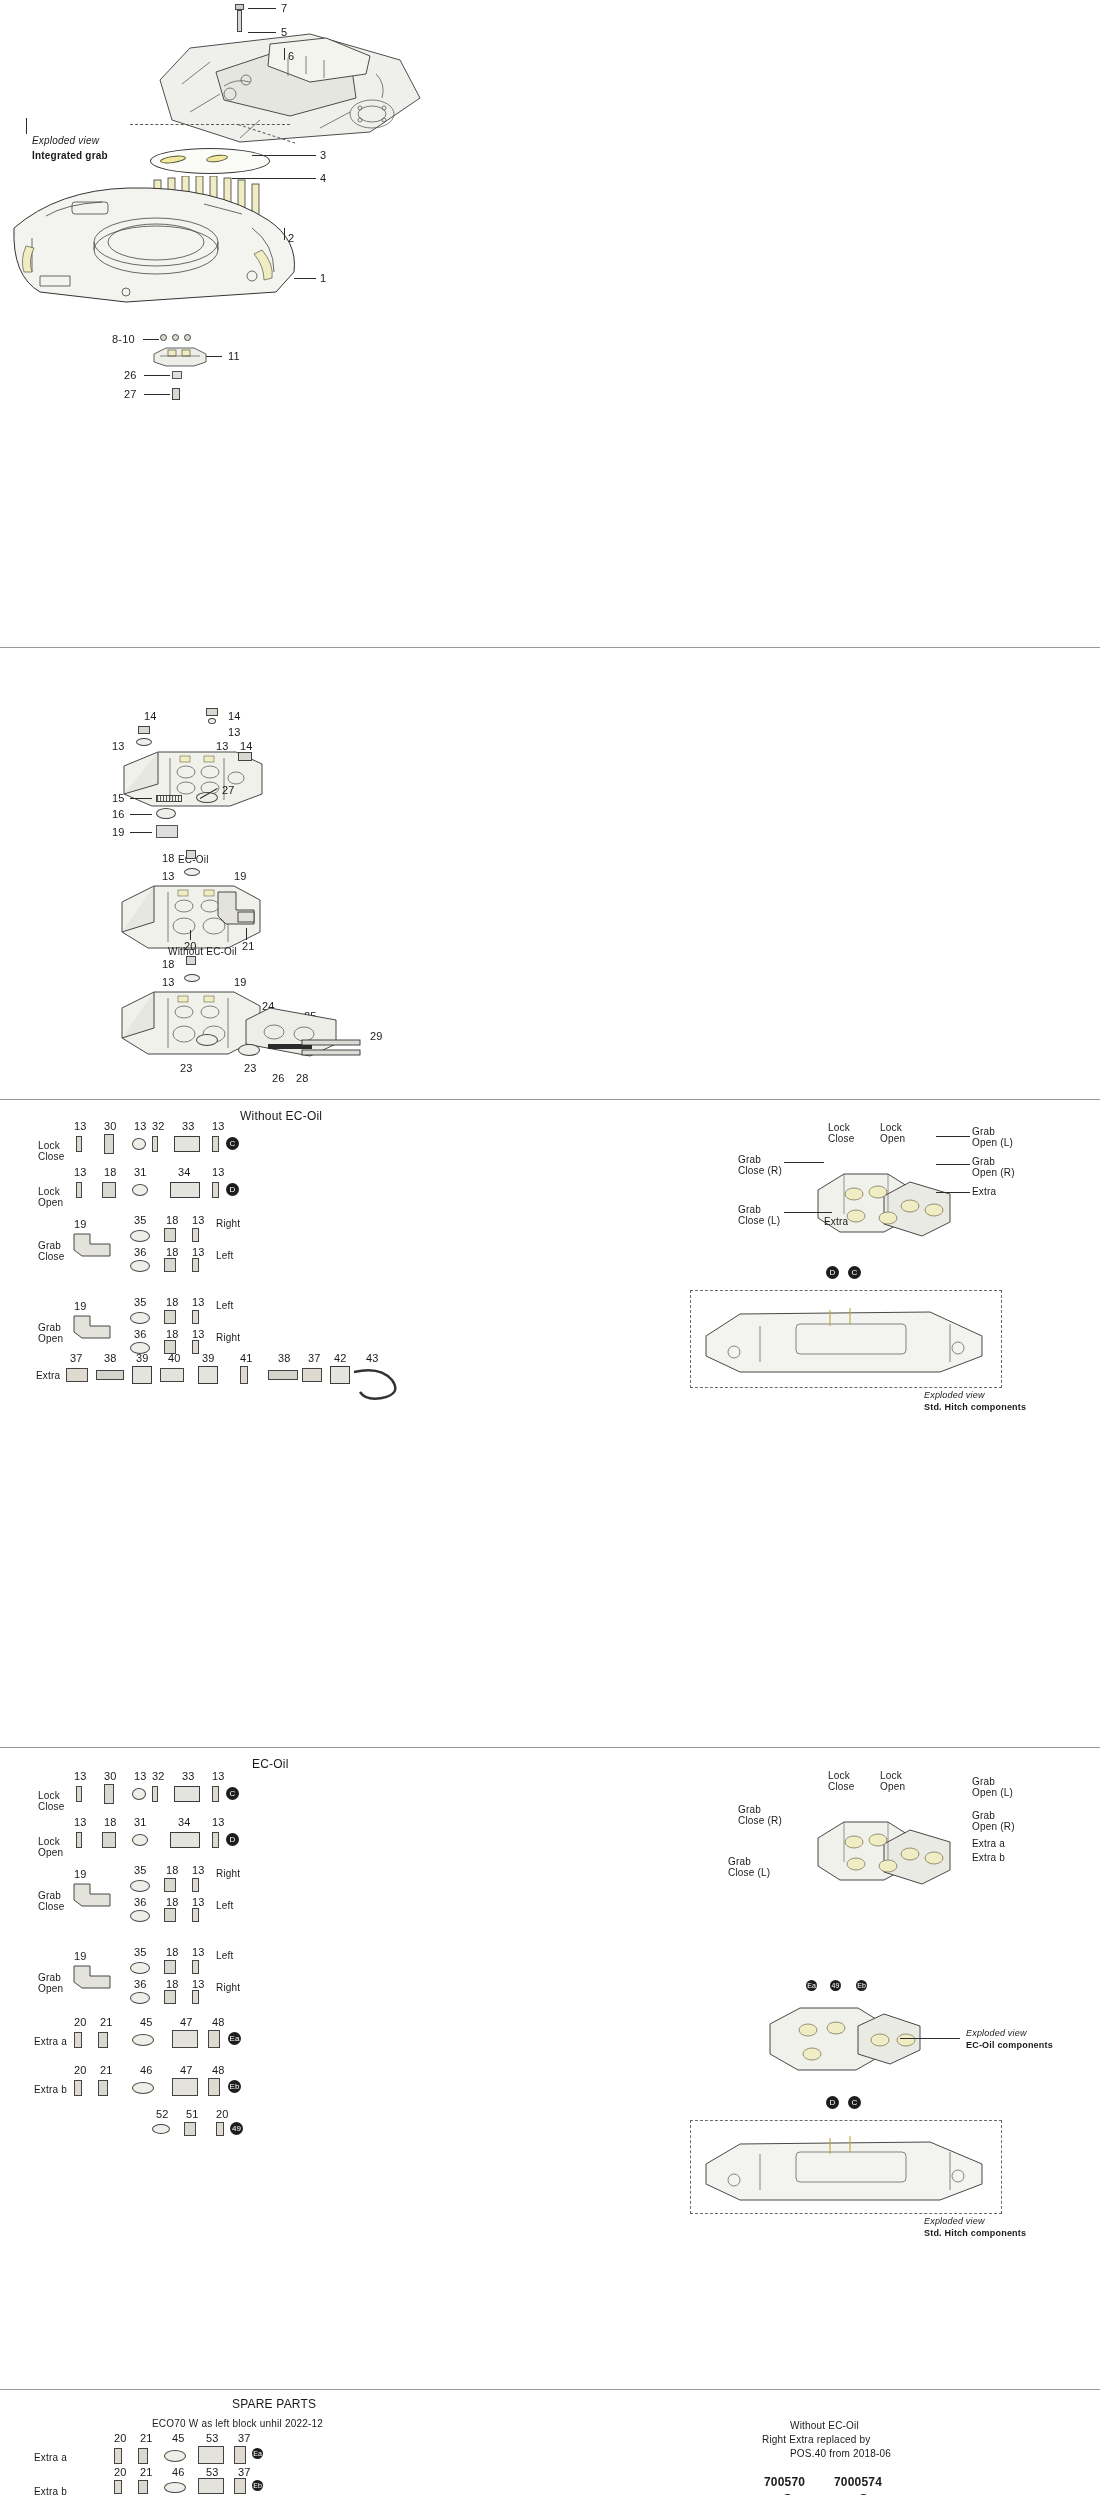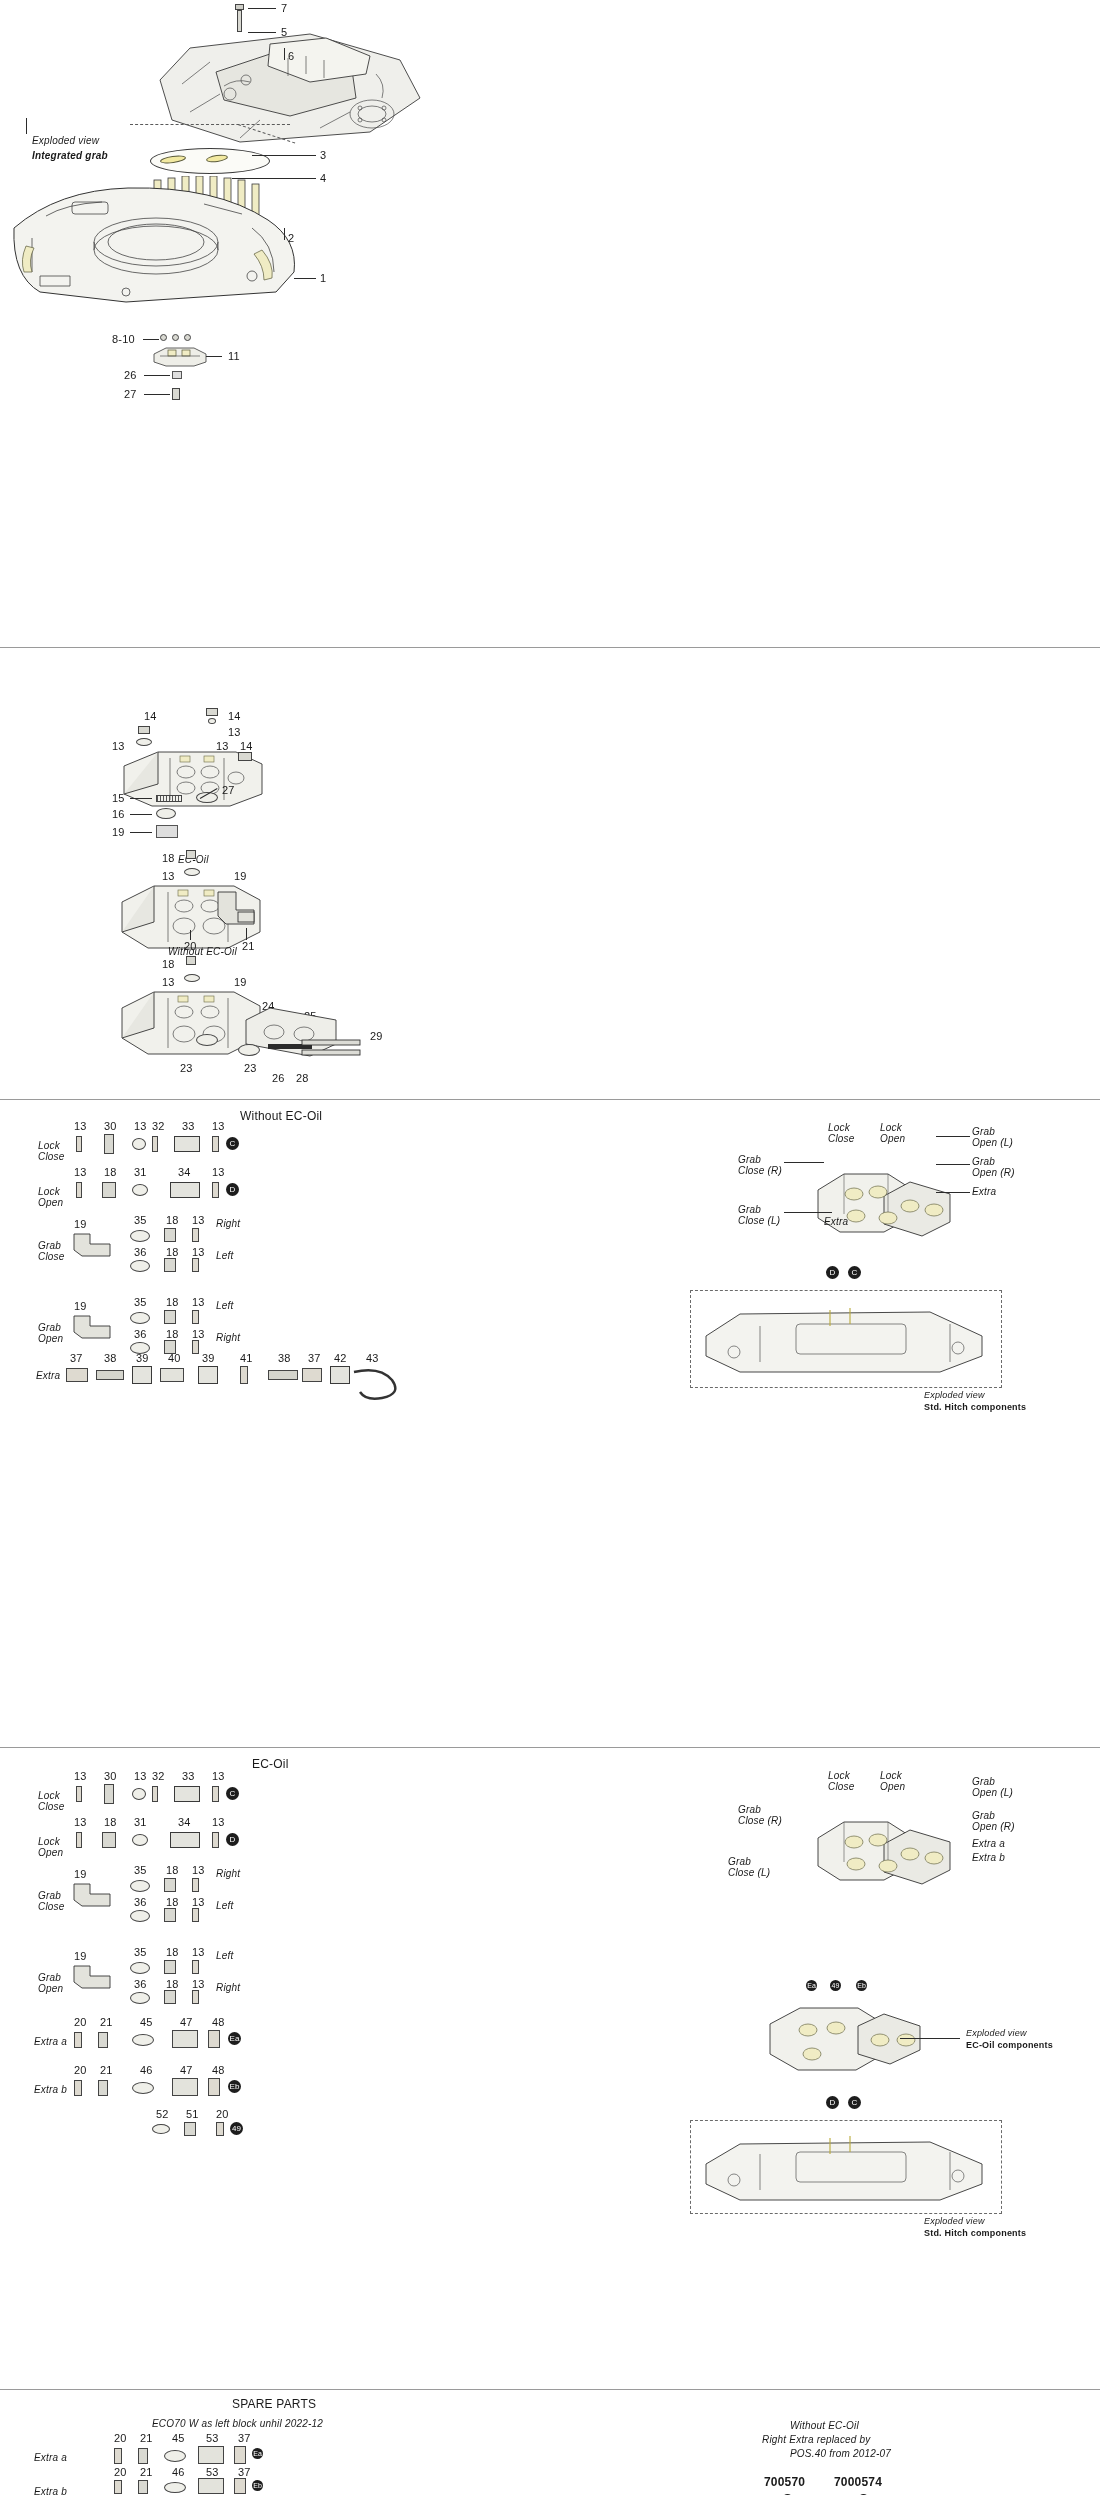--- a/index.html
+++ b/index.html
@@ -1,20 +1,20 @@
 <!DOCTYPE html>
 <html><head>
 <meta charset="utf-8">
 <style>
   html,body{margin:0;padding:0;background:#ffffff;}
   body{width:1100px;height:2495px;position:relative;font-family:"Liberation Sans",sans-serif;color:#1a1a1a;}
   .sheet{position:relative;width:1100px;height:2495px;overflow:hidden;}
   .panel{position:absolute;left:0;width:1100px;border-bottom:1px solid #9a9a9a;box-sizing:border-box;}
   .lbl{position:absolute;font-size:11px;line-height:12px;white-space:pre;letter-spacing:.2px;}
-  .lbl.sm{font-size:10px;line-height:11px;font-style:italic;}
+  .lbl.sm{font-size:10px;line-height:11px;}
   .lbl.xs{font-size:9px;line-height:10px;}
   .lbl.b{font-weight:bold;}
   .lbl.it{font-style:italic;}
   .ln{position:absolute;background:#2b2b2b;}
   .ln.h{height:1px;}
   .ln.v{width:1px;}
   .dash{position:absolute;border-top:1px dashed #5a5a5a;height:0;}
   .dashb{position:absolute;border:1px dashed #6a6a6a;}
   
   .sh{position:absolute;box-sizing:border-box;}
@@ -698,20 +698,20 @@
     <div class="sh" style="left:138px;top:90px;width:10px;height:14px;background:#d9d9d2;border:1px solid #444;"></div>
     <div class="sh washer" style="left:164px;top:92px;width:22px;height:11px;"></div>
     <div class="sh" style="left:198px;top:88px;width:26px;height:16px;background:#e3e3dc;border:1px solid #444;"></div>
     <div class="sh" style="left:234px;top:88px;width:12px;height:16px;background:#dedad0;border:1px solid #444;"></div>
     <div class="bullet sm" style="left:252px;top:90px;">Eb</div>
     <div class="lbl tiny" style="left:110px;top:104px;">QTY:2</div>
     <div class="lbl tiny" style="left:212px;top:104px;">QTY:2</div>
 
     <div class="lbl sm" style="left:790px;top:30px;">Without EC-Oil</div>
     <div class="lbl sm" style="left:762px;top:44px;">Right Extra replaced by</div>
-    <div class="lbl sm" style="left:790px;top:58px;">POS.40 from 2012-07</div>
+    <div class="lbl sm" style="left:790px;top:58px;">POS.40 from 2018-06</div>
     <div class="lbl b" style="left:764px;top:86px;font-size:12px;">700570</div>
     <div class="lbl b" style="left:834px;top:86px;font-size:12px;">7000574</div>
     <div class="bullet sm" style="left:782px;top:104px;">a</div>
     <div class="bullet sm" style="left:858px;top:104px;">b</div>
   </div>
 
 </div>
 
 </body></html>

